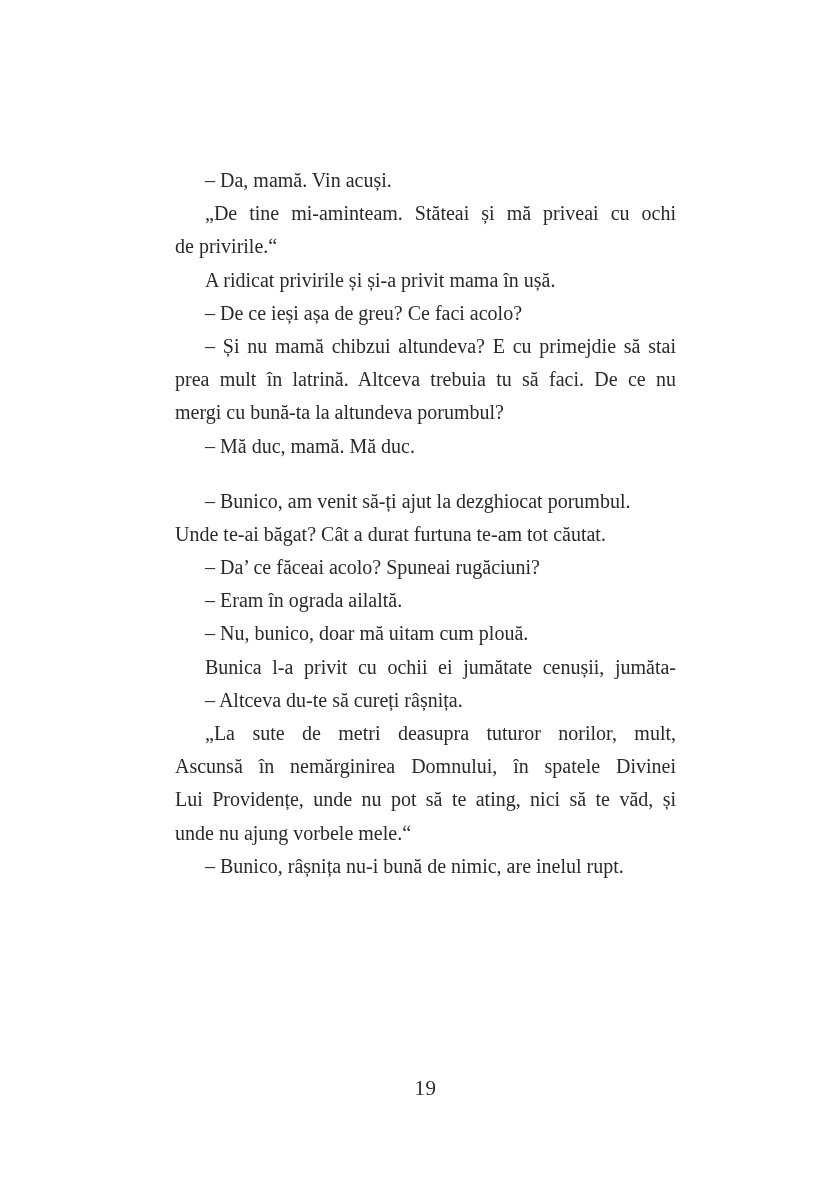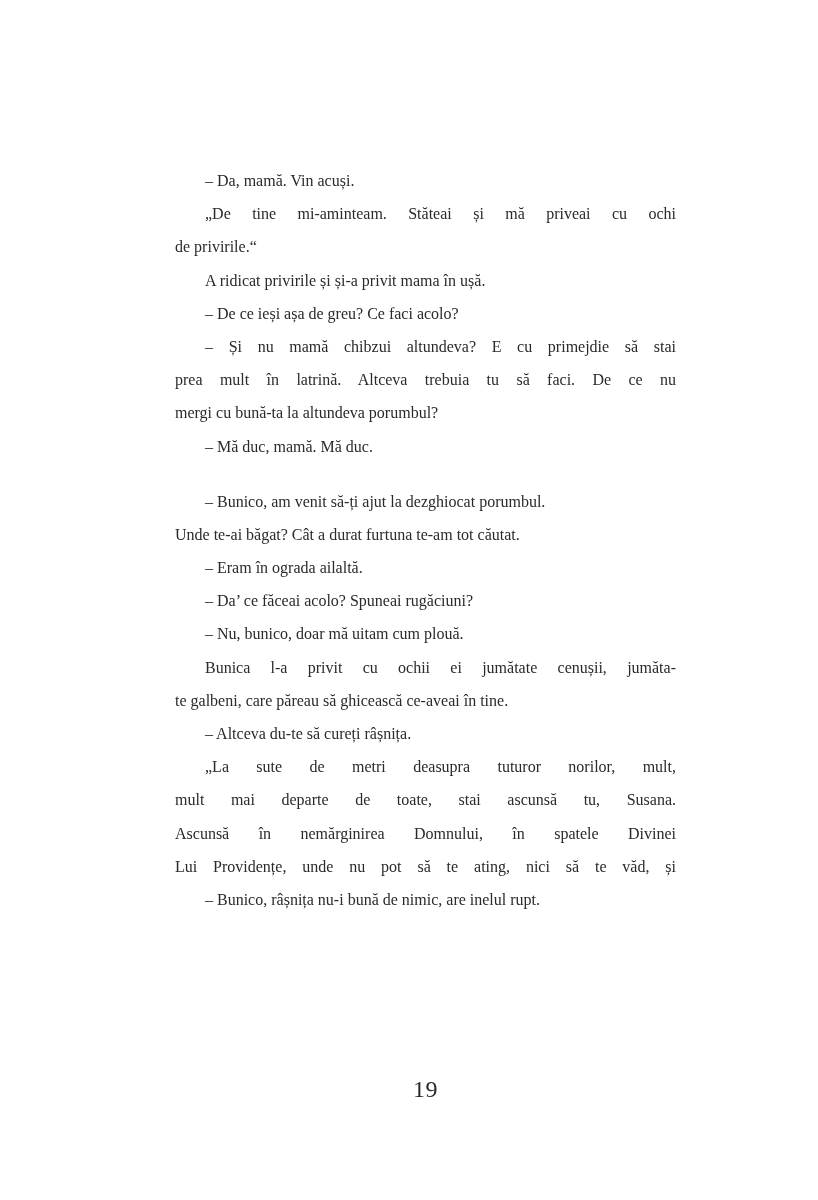--- a/index.html
+++ b/index.html
@@ -17,21 +17,21 @@
     width: 818px;
     height: 1200px;
     background: #ffffff;
     overflow: hidden;
   }
   .text-block {
     position: absolute;
     left: 175px;
     top: 164px;
     width: 501px;
-    font-size: 16px;
+    font-size: 20px;
     line-height: 33.2px;
     color: #2a2a2a;
   }
   .paragraph {
     margin: 0;
   }
   .paragraph.section-break {
     margin-top: 22px;
   }
   .line {
@@ -44,21 +44,21 @@
   }
   .line.indent {
     text-indent: 30px;
   }
   .page-number {
     position: absolute;
     left: 175px;
     top: 1076px;
     width: 501px;
     text-align: center;
-    font-size: 24px;
+    font-size: 21px;
     letter-spacing: 0.5px;
     color: #2a2a2a;
   }
 </style>
 </head>
 <body>
 
 <div class="page">
   <div class="text-block">
       <div class="paragraph">
@@ -82,39 +82,38 @@
       <div class="paragraph">
         <div class="line indent">– Mă duc, mamă. Mă duc.</div>
       </div>
       <div class="paragraph section-break">
         <div class="line indent">– Bunico, am venit să-ți ajut la dezghiocat porumbul.</div>
       </div>
       <div class="paragraph">
         <div class="line">Unde te-ai băgat? Cât a durat furtuna te-am tot căutat.</div>
       </div>
       <div class="paragraph">
-        <div class="line indent">– Eram în ograda ailaltă.</div>
+        <div class="line indent">– Da’ ce făceai acolo? Spuneai rugăciuni?</div>
       </div>
       <div class="paragraph">
-        <div class="line indent">– Da’ ce făceai acolo? Spuneai rugăciuni?</div>
+        <div class="line indent">– Eram în ograda ailaltă.</div>
       </div>
       <div class="paragraph">
         <div class="line indent">– Nu, bunico, doar mă uitam cum plouă.</div>
       </div>
       <div class="paragraph">
         <div class="line indent just">Bunica l-a privit cu ochii ei jumătate cenușii, jumăta-</div>
-        <div class="line">te galbeni, care păreau să ghicească ce-aveai în tine.</div>
       </div>
       <div class="paragraph">
         <div class="line indent">– Altceva du-te să cureți râșnița.</div>
       </div>
       <div class="paragraph">
         <div class="line indent just">„La sute de metri deasupra tuturor norilor, mult,</div>
-        <div class="line just">mult mai departe de toate, stai ascunsă tu, Susana.</div>
         <div class="line just">Ascunsă în nemărginirea Domnului, în spatele Divinei</div>
         <div class="line just">Lui Providențe, unde nu pot să te ating, nici să te văd, și</div>
+        <div class="line">unde nu ajung vorbele mele.“</div>
       </div>
       <div class="paragraph">
         <div class="line indent">– Bunico, râșnița nu-i bună de nimic, are inelul rupt.</div>
       </div>
     </div>
   <div class="page-number">19</div>
 </div>
 
 </body></html>

